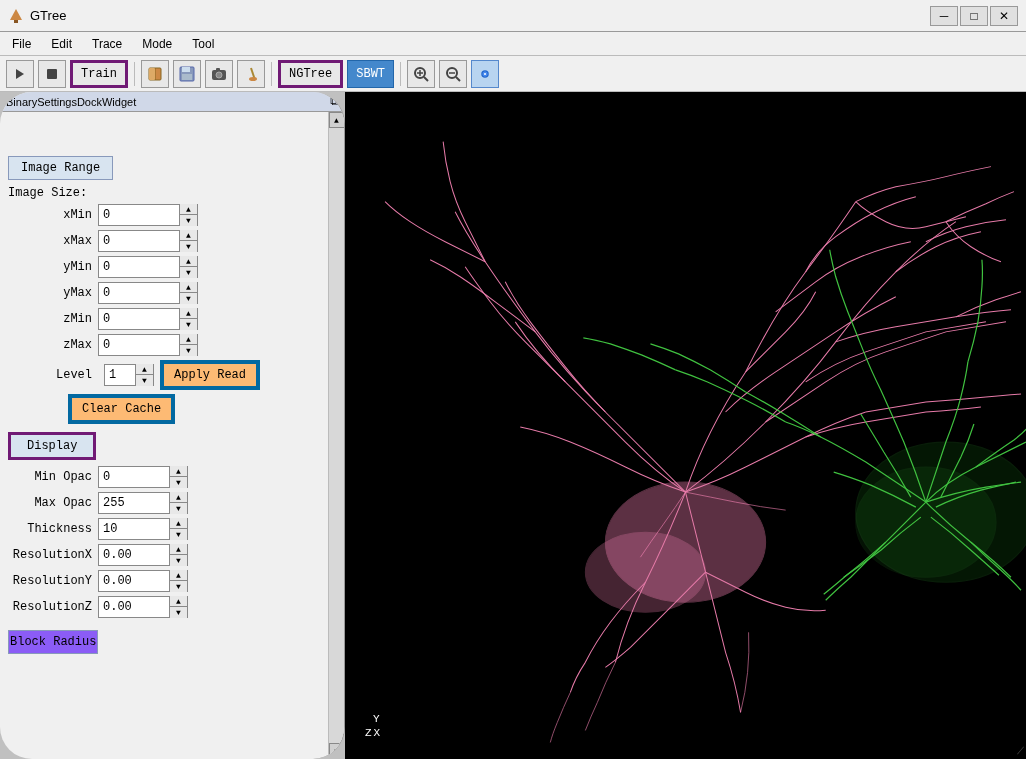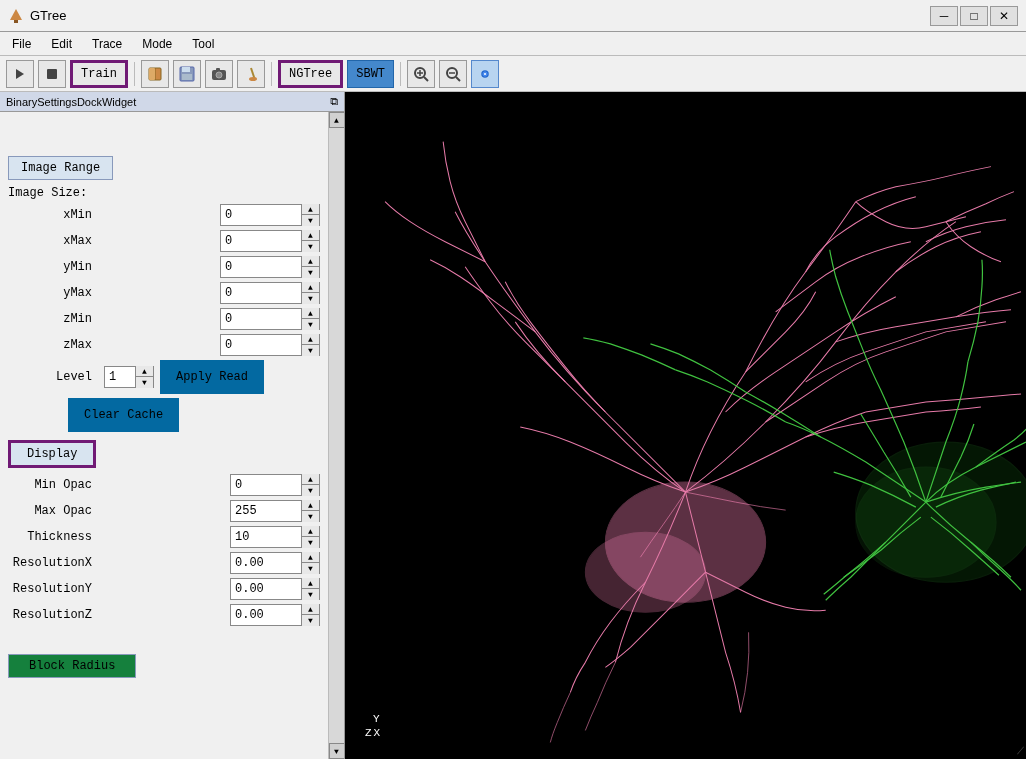--- a/index.html
+++ b/index.html
@@ -102,36 +102,37 @@
       height: 28px;
       padding: 0 8px;
       background: #e8e8e8;
       border: 3px solid #701a75;
       cursor: pointer;
       font-size: 12px;
       font-family: 'Courier New', Courier, monospace;
     }
     .toolbar-label-btn.active {
       background: #4488cc;
-      color: #000000;
+      color: #ffffff;
       border: 1px solid #2266aa;
     }
     
     #main-content {
       display: flex;
       height: calc(759px - 32px - 24px - 36px);
     }
     
     #left-panel {
       width: 345px;
       background: #f0f0f0;
       border-right: 1px solid #999;
       display: flex;
       flex-direction: column;
       overflow: hidden;
+      border-radius: 32px;
     }
     #dock-title-bar {
       background: #d0d8e8;
       padding: 3px 6px;
       font-size: 11px;
       font-family: 'Segoe UI', sans-serif;
       border-bottom: 1px solid #999;
       display: flex;
       justify-content: space-between;
       align-items: center;
@@ -171,21 +172,20 @@
       cursor: pointer;
       font-size: 12px;
       font-family: 'Courier New', Courier, monospace;
       margin-bottom: 6px;
       margin-top: 36px;
     }
     .field-row {
       display: flex;
       align-items: center;
       margin-bottom: 4px;
-      justify-content: space-between;
     }
     .field-label {
       width: 90px;
       text-align: right;
       padding-right: 6px;
       font-size: 12px;
     }
     .field-label-left {
       font-size: 12px;
       margin-bottom: 4px;
@@ -224,22 +224,22 @@
       font-size: 8px;
     }
     .spinbox-up { border-bottom: 1px solid #888; }
     .level-row {
       display: flex;
       align-items: center;
       margin-bottom: 4px;
       gap: 6px;
     }
     .action-btn {
-      background: #0369a1;
-      border: 6px solid #0369a1;
+      background: #fdba74;
+      border: 4px solid #0369a1;
       padding: 4px 10px;
       cursor: pointer;
       font-size: 12px;
       font-family: 'Courier New', Courier, monospace;
     }
     .display-btn {
       background: #d8e4f0;
       border: 3px solid #701a75;
       padding: 4px 16px;
       cursor: pointer;
@@ -258,27 +258,27 @@
     .wide-spinbox input {
       width: 70px;
       border: none;
       outline: none;
       font-size: 12px;
       font-family: 'Courier New', Courier, monospace;
       padding: 0 4px;
       height: 100%;
     }
     .block-radius-btn {
-      background: #15803d;
+      background: #8b5cf6;
       border: 1px solid #8899bb;
-      padding: 4px 20px;
-      cursor: pointer;
-      font-size: 12px;
-      font-family: 'Courier New', Courier, monospace;
-      margin-top: 24px;
+      padding: 4px 1px;
+      cursor: pointer;
+      font-size: 12px;
+      font-family: 'Courier New', Courier, monospace;
+      margin-top: 8px;
     }
     
     #scrollbar {
       width: 16px;
       background: #e0e0e0;
       border-left: 1px solid #bbb;
       display: flex;
       flex-direction: column;
       align-items: center;
     }

